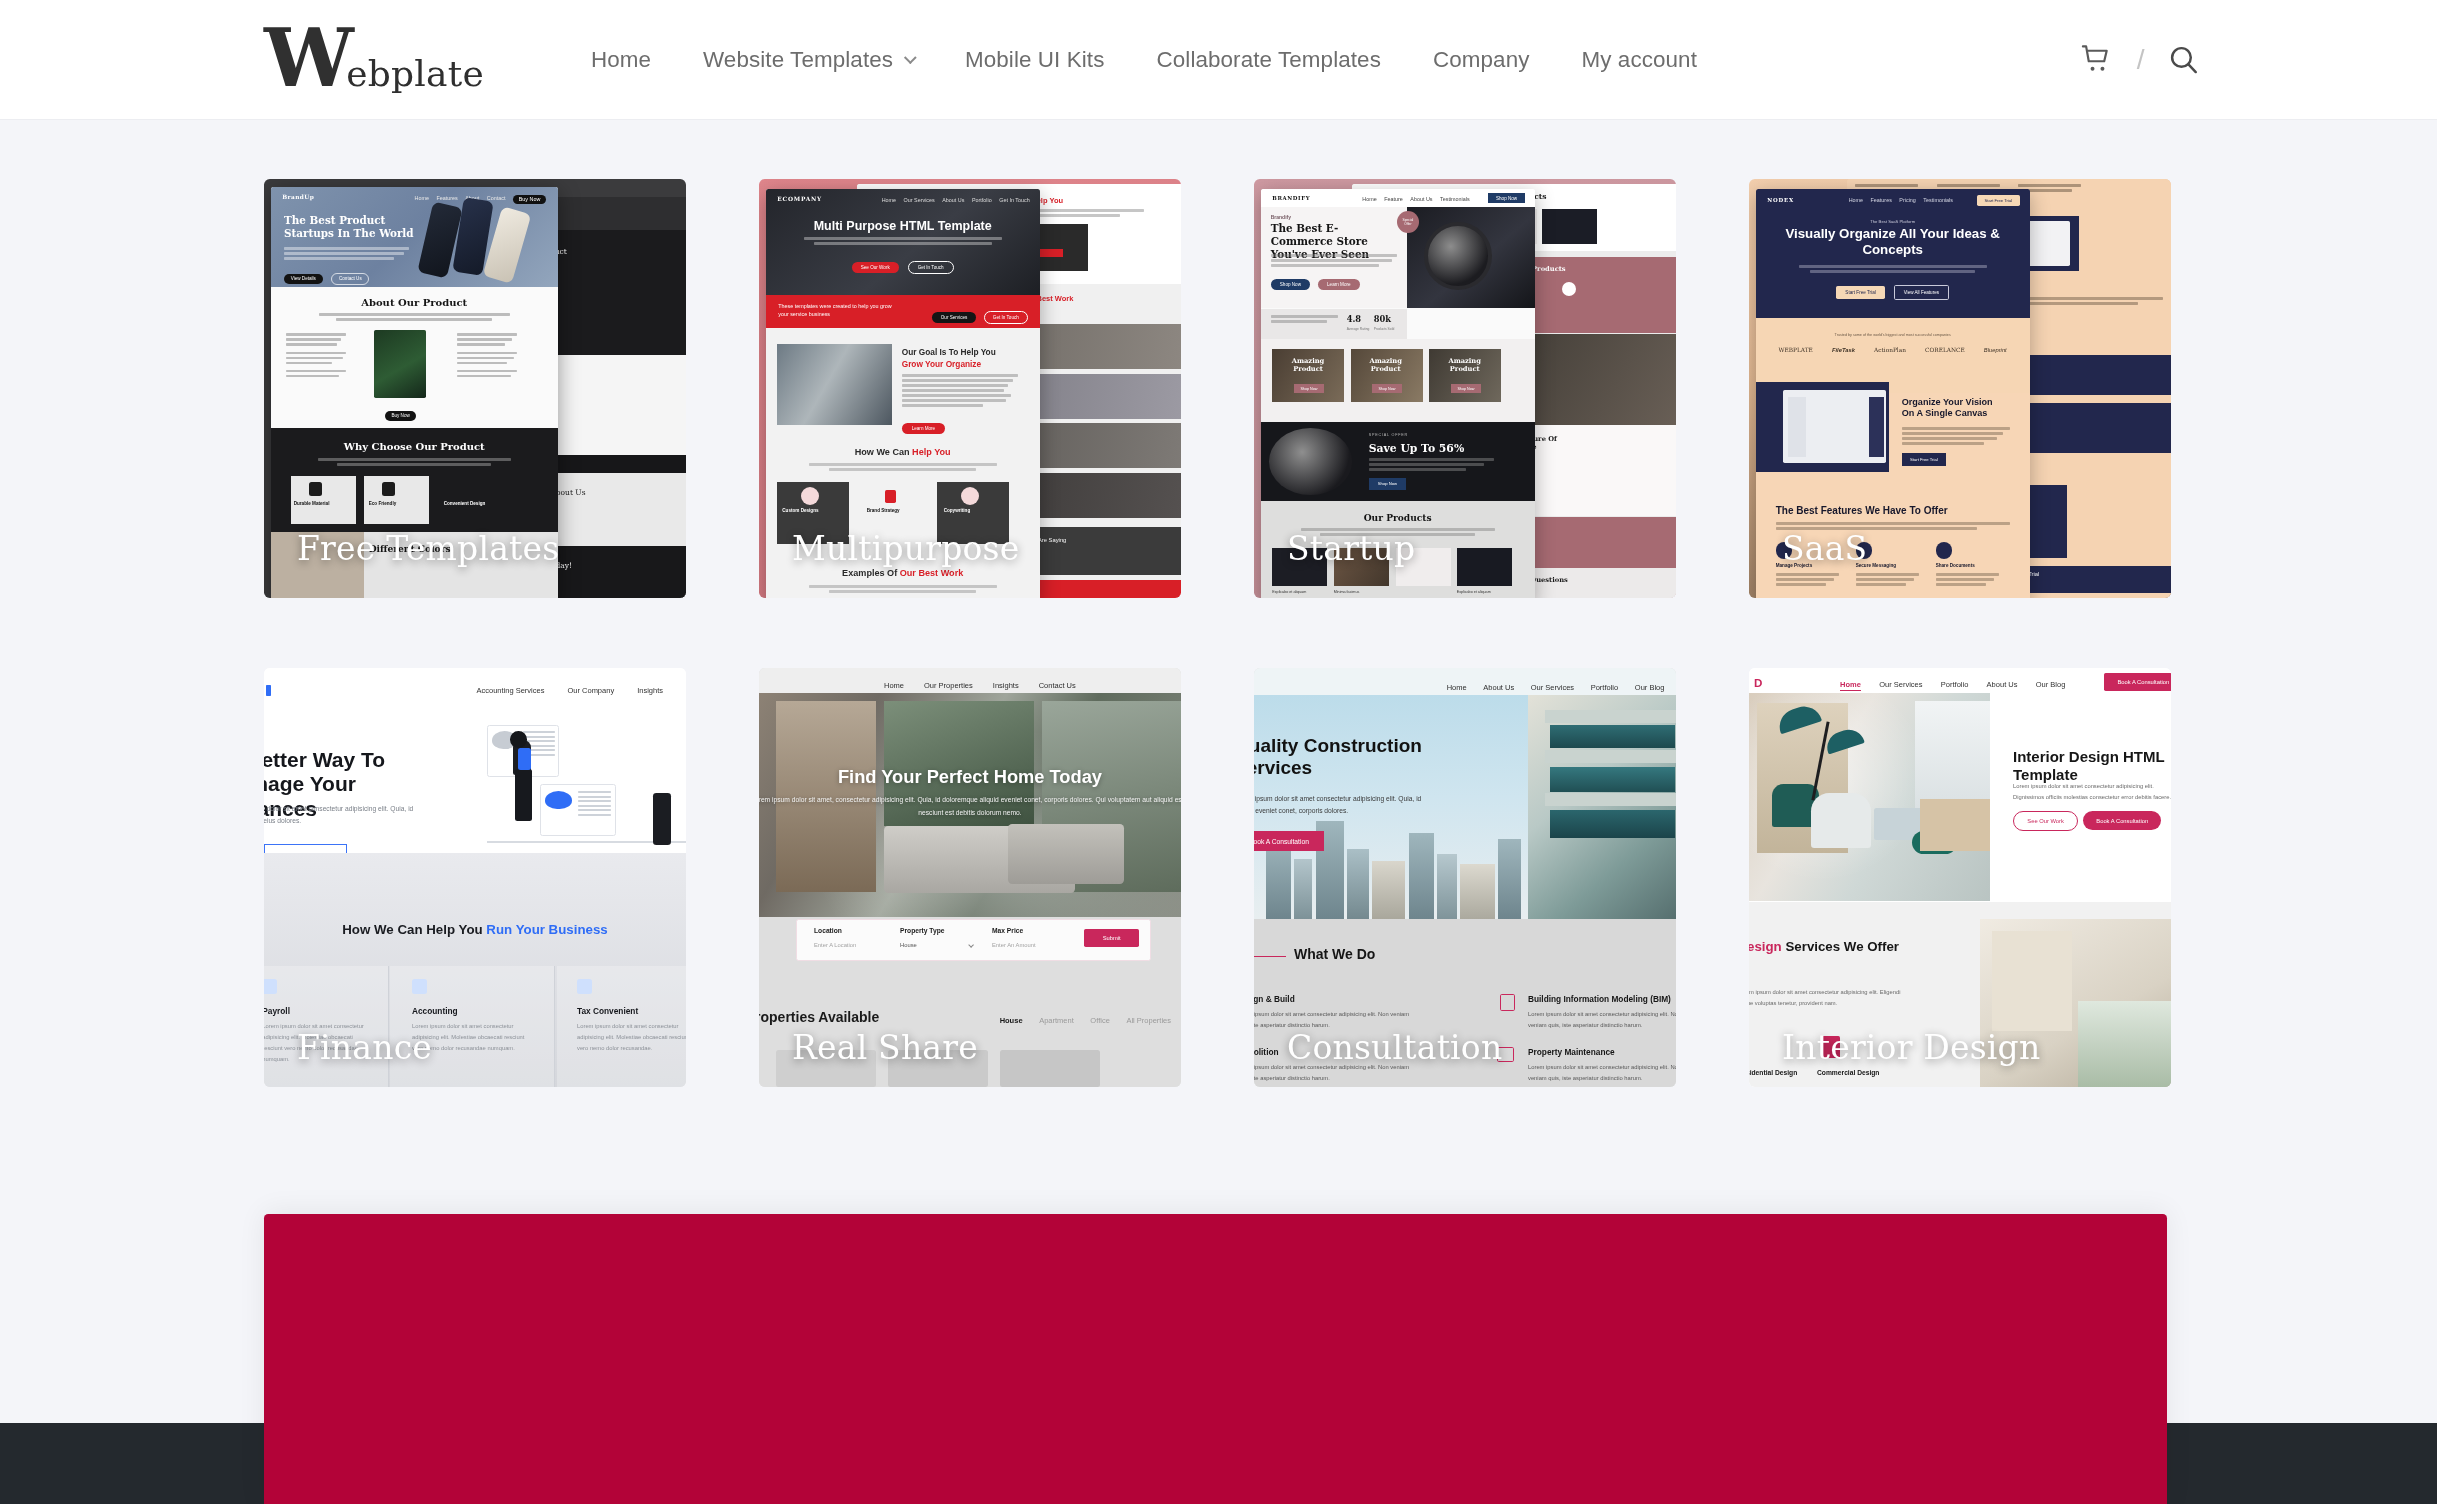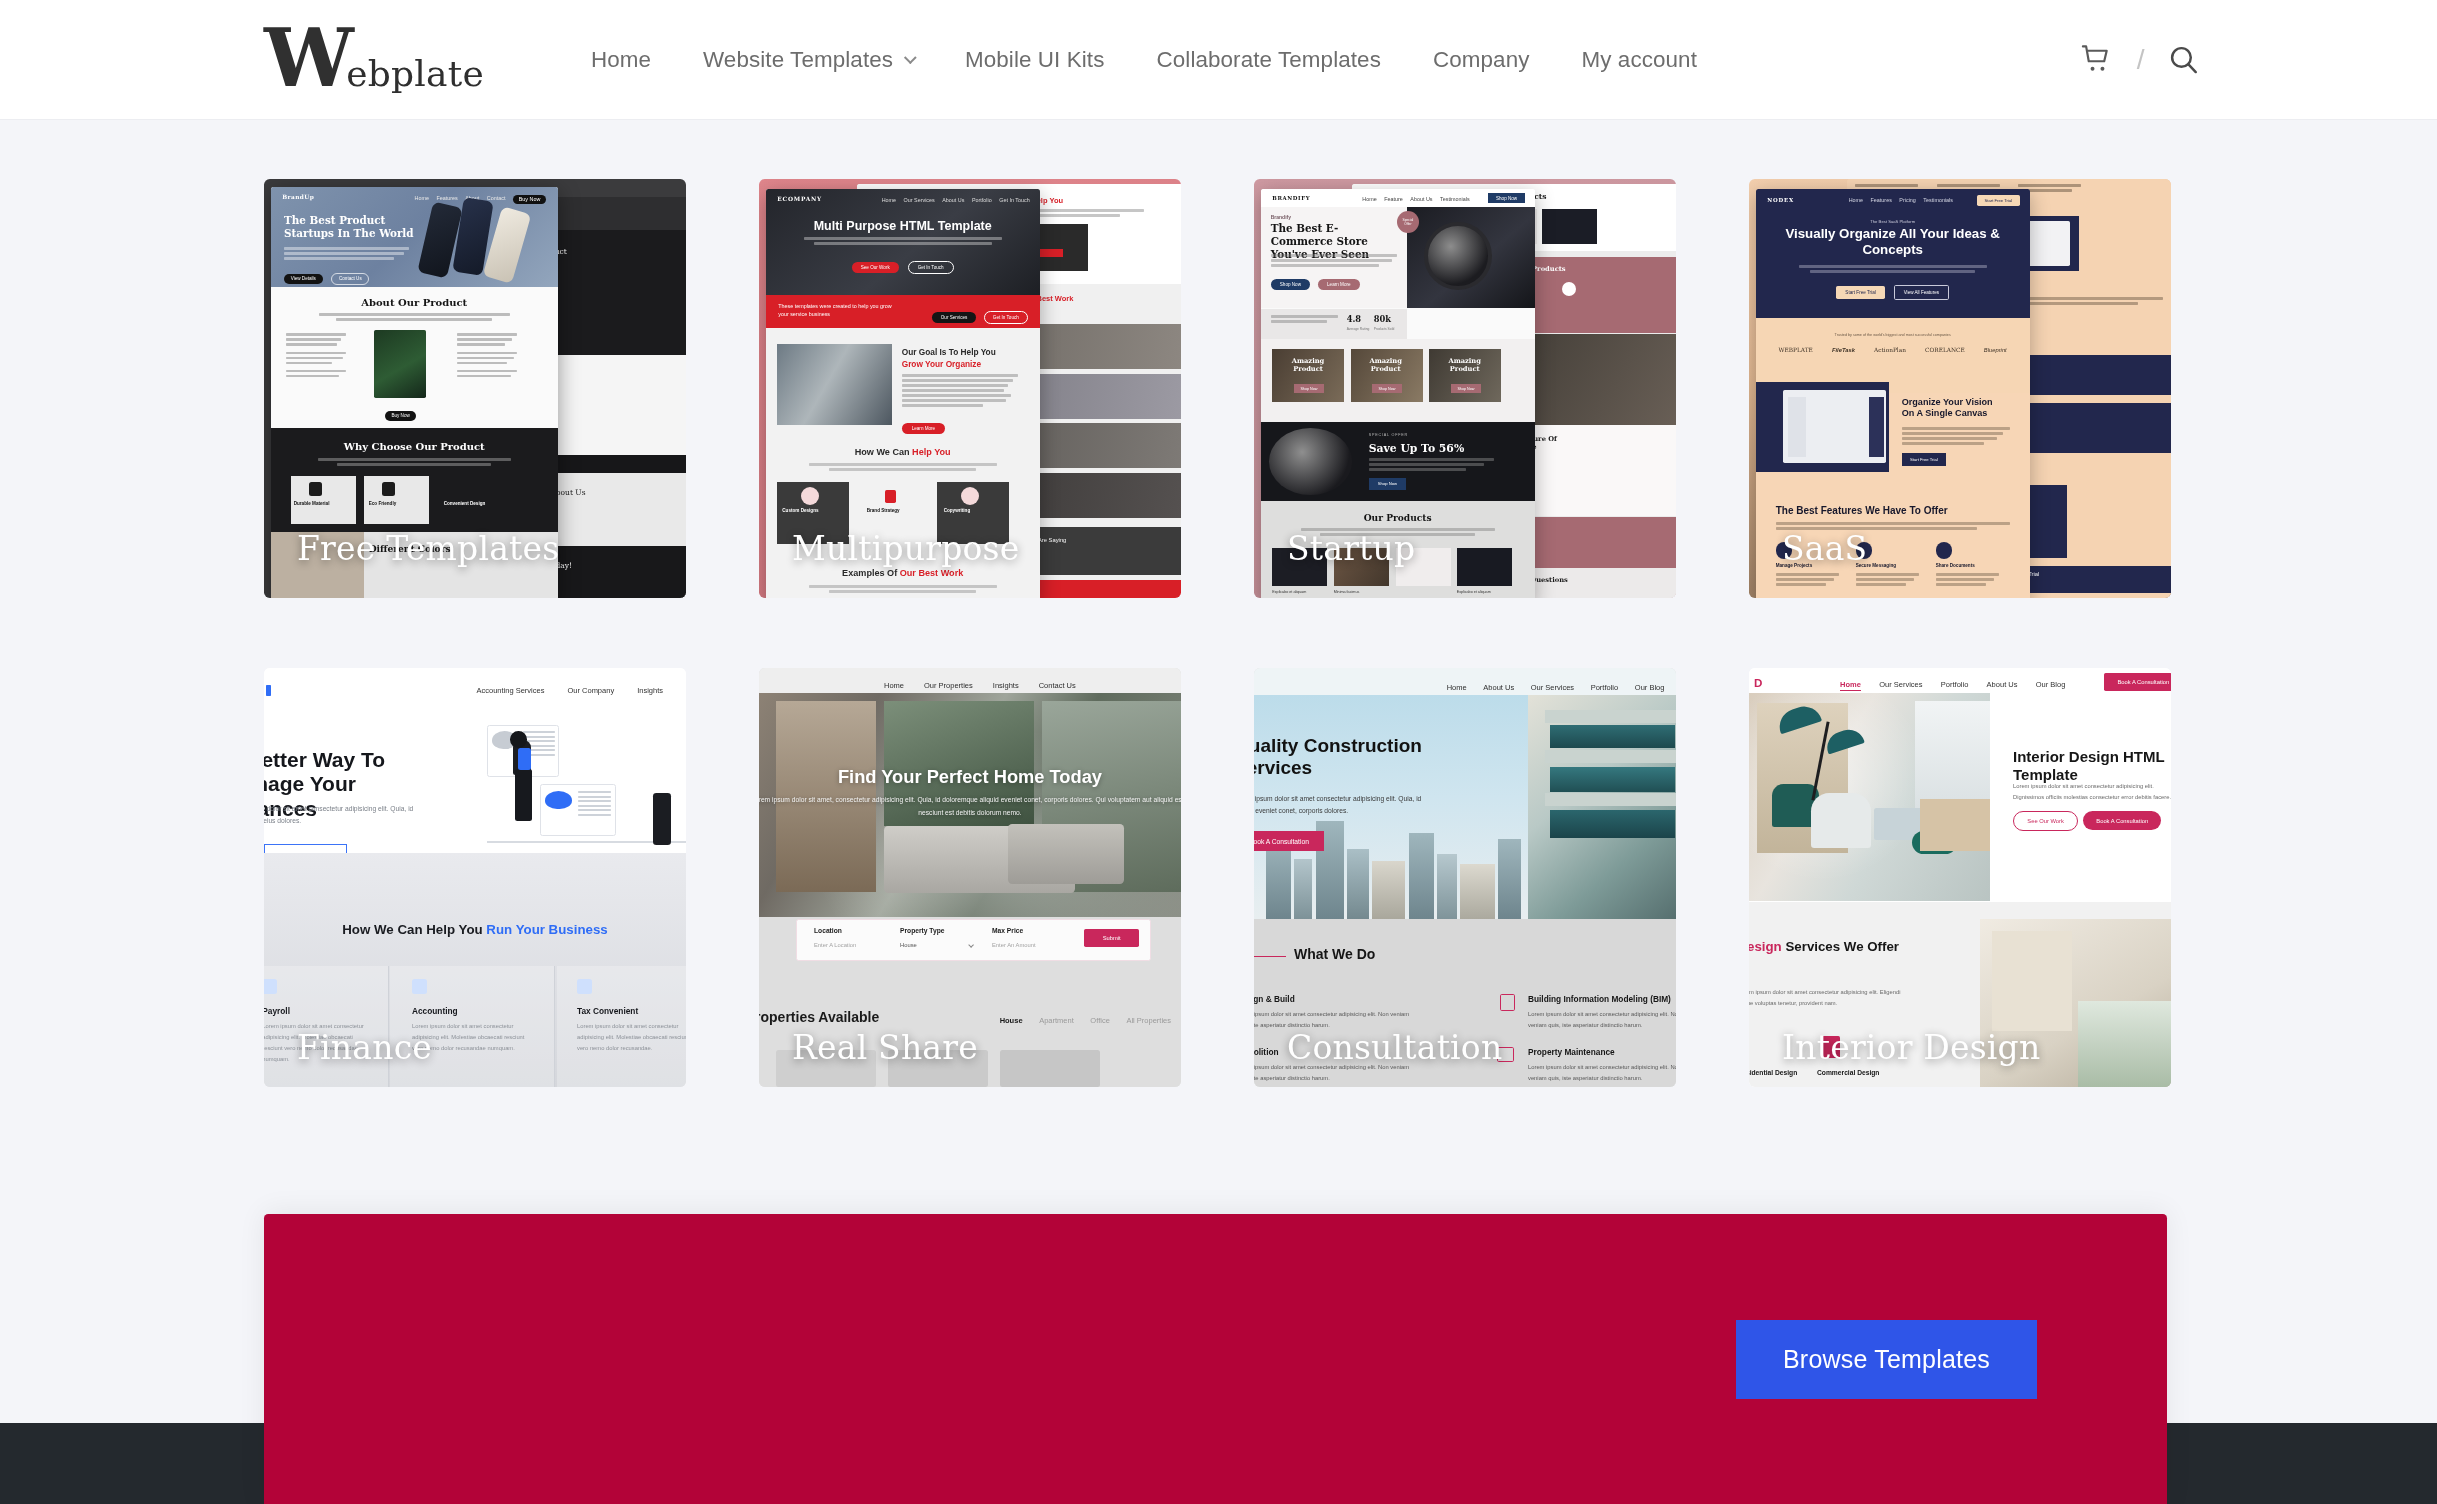--- a/index.html
+++ b/index.html
@@ -838,17 +838,16 @@
       <div style="position:absolute;left:73px;top:368px;width:18.3px;height:21.6px;background:#c9275c;border-radius:1.7px;"></div>
       <div style="position:absolute;left:-11.6px;top:401px;font-size:6.7px;font-weight:700;color:#161616;">Residential Design</div>
       <div style="position:absolute;left:68px;top:401px;font-size:6.7px;font-weight:700;color:#161616;">Commercial Design</div>
     </div>
     <div class="label">Interior Design</div>
   </article>
 
 </section>
 
 <section class="cta">
-  <button class="cta-btn">Browse Templates</button>
 </section>
 
 <footer class="site-footer"></footer>
 
 
 </body></html>

